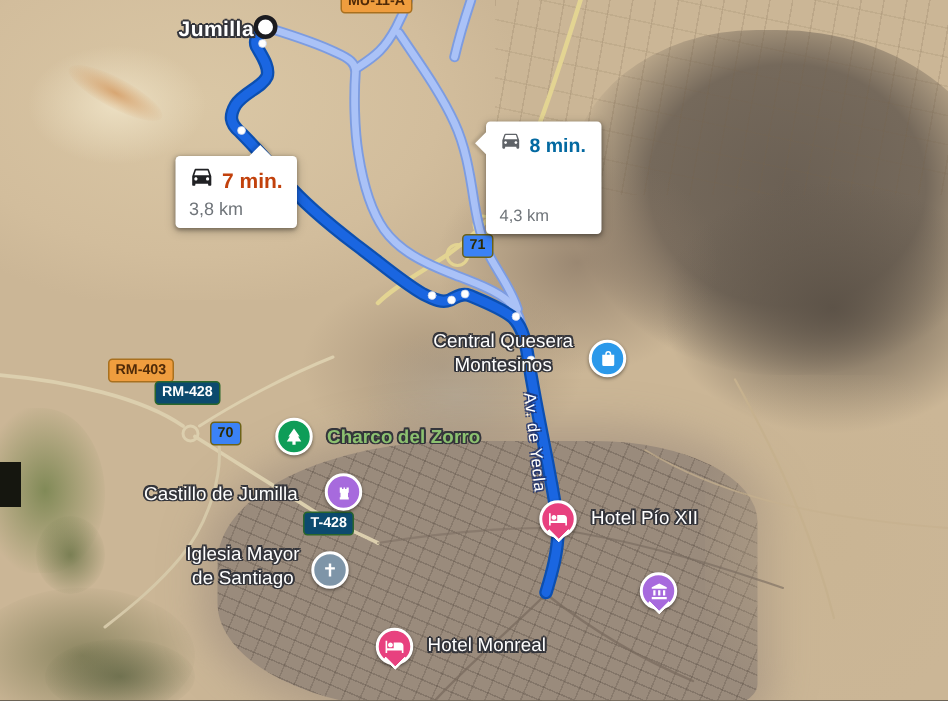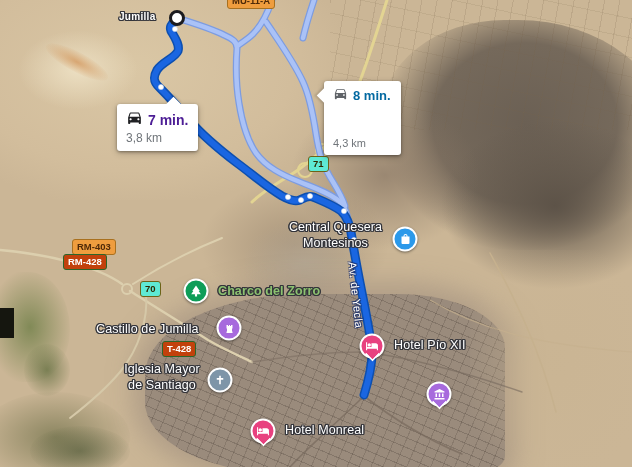--- a/index.html
+++ b/index.html
@@ -44,55 +44,55 @@
                repeating-linear-gradient(113deg,rgba(66,55,47,.20) 0 1px,transparent 1px 11px);}
   .t-rightfields{left:470px;top:250px;width:170px;height:220px;opacity:.6;
     background:radial-gradient(ellipse,#c9b492 0%,rgba(201,180,146,0) 80%);}
   
   svg.overlay{position:absolute;left:0;top:0;z-index:1;}
   
   .mlabel{position:absolute;z-index:3;color:#fff;font-size:12.5px;font-weight:500;
     white-space:nowrap;letter-spacing:.1px;
     text-shadow:-1px -1px 0 #34353b,1px -1px 0 #34353b,-1px 1px 0 #34353b,1px 1px 0 #34353b,
       0 -1.3px 0 #34353b,0 1.3px 0 #34353b,-1.3px 0 0 #34353b,1.3px 0 0 #34353b;}
-  .town{font-size:10px;font-weight:700;letter-spacing:.3px;}
+  .town{font-size:14px;font-weight:700;letter-spacing:.3px;}
   .park-label{color:#8cc170;font-weight:700;}
   .two-line{line-height:15.5px;}
   .street-label{position:absolute;left:356px;top:295px;z-index:2;color:#fff;
     font-size:11px;font-weight:500;letter-spacing:.6px;white-space:nowrap;
     transform:translate(-50%,-50%) rotate(84deg);
     text-shadow:-1px -1px 0 rgba(30,50,110,.8),1px -1px 0 rgba(30,50,110,.8),
       -1px 1px 0 rgba(30,50,110,.8),1px 1px 0 rgba(30,50,110,.8);}
   
   .shield{position:absolute;z-index:3;font-size:9.5px;font-weight:700;line-height:1;
     padding:2px 4px;border-radius:3px;white-space:nowrap;}
   .shield.orange{background:#ef9d3e;color:#4f2a08;border:1px solid #a8701f;}
-  .shield.green{background:#c2410c;color:#fff;border:1px solid #2b662b;}
-  .shield.yellow{background:#5eead4;color:#2e2a00;border:1px solid #6d6318;}
+  .shield.green{background:#0c4a6e;color:#fff;border:1px solid #2b662b;margin-left:40px;}
+  .shield.yellow{background:#3b82f6;color:#2e2a00;border:1px solid #6d6318;}
   
   .poi{position:absolute;z-index:4;width:21px;height:21px;border-radius:50%;
     border:2px solid #fff;box-shadow:0 1px 2.5px rgba(0,0,0,.45);
     display:flex;align-items:center;justify-content:center;
     transform:translate(-50%,-50%);cursor:pointer;}
   .poi svg{display:block;}
   .pin .tail{position:absolute;top:13px;left:50%;width:9px;height:9px;
     transform:translateX(-50%) rotate(45deg);background:inherit;
     border-right:2px solid #fff;border-bottom:2px solid #fff;border-radius:1px;z-index:-1;}
   .endpoint{position:absolute;z-index:4;width:10px;height:10px;border-radius:50%;
     background:#fff;border:3px solid #1b1b1f;transform:translate(-50%,-50%);}
   
   .tip{position:absolute;z-index:6;background:#fff;border-radius:3px;
     box-shadow:0 1px 3px rgba(0,0,0,.35),0 2px 7px rgba(0,0,0,.22);
     padding:5px 10px 6px 9px;cursor:pointer;}
   .tip::before{content:'';position:absolute;width:11px;height:11px;background:#fff;
     transform:rotate(45deg);}
   .tip-primary::before{top:-5px;left:51px;box-shadow:-2px -2px 2px rgba(0,0,0,.12);}
   .tip-alt::before{left:-5px;top:9px;box-shadow:-2px 2px 2px rgba(0,0,0,.12);}
   .tip .row{position:relative;display:flex;align-items:center;gap:5px;}
-  .tip .dur{font-size:14px;font-weight:700;color:#4c1d95;}
+  .tip .dur{font-size:14px;font-weight:700;color:#c2410c;}
   .tip .dist{position:relative;font-size:12px;color:#70757a;margin-top:1px;}
   .tip-alt .dur{font-size:13px;color:#0369a1;}
   .tip-alt .dist{font-size:11px;margin-top:32px;}
 </style>
 </head>
 <body>
 
 <div class="map">
 
   <div class="terrain t-topleft"></div>

